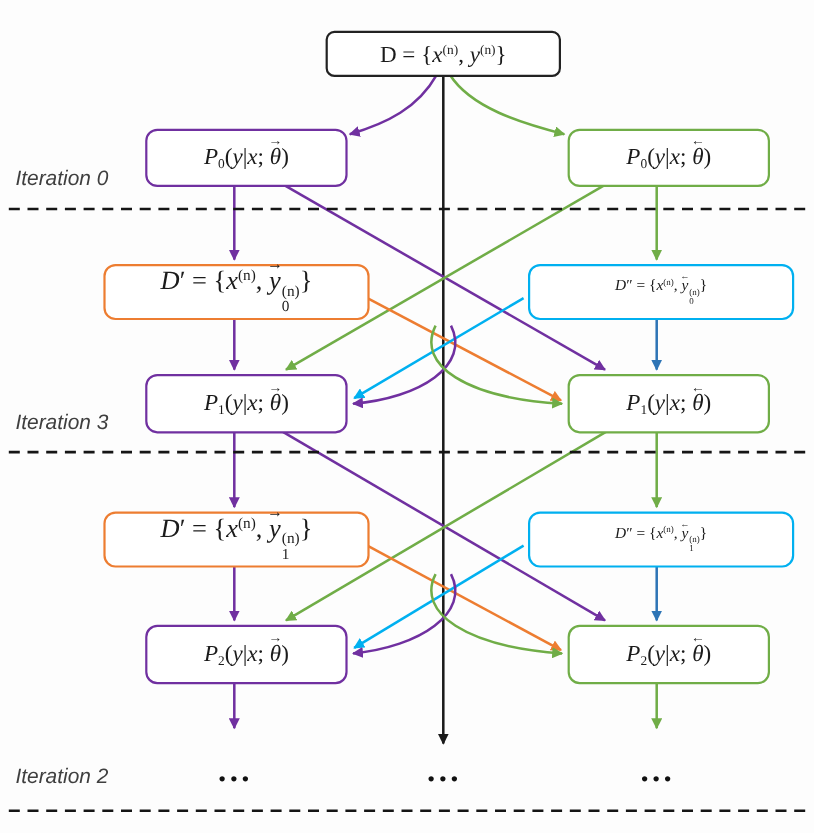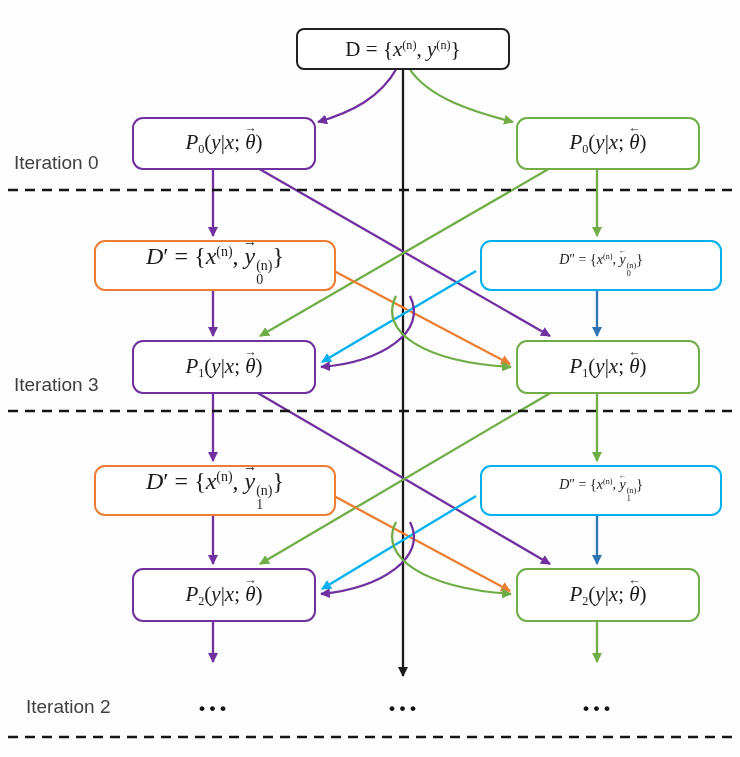--- a/index.html
+++ b/index.html
@@ -29,21 +29,21 @@
   .b-cyan{border-color:var(--c-cyan);font-size:14px;}
   .math .it{font-style:italic;}
   .math sup{font-size:0.58em;vertical-align:0.6em;}
   .math sub{font-size:0.58em;vertical-align:-0.3em;}
   .math .stack{display:inline-flex;flex-direction:column;align-items:flex-start;
        font-size:0.58em;line-height:1.05;vertical-align:-0.4em;margin-left:1px;}
   .math .vec{position:relative;display:inline-block;}
   .math .vec .ar{position:absolute;left:50%;top:-0.62em;transform:translateX(-50%);
        font-size:0.6em;line-height:1;font-style:normal;}
   .iter-label{position:absolute;font-family:"Liberation Sans",sans-serif;
-       font-size:19px;color:var(--c-label);}
+       font-size:19px;color:var(--c-label);font-style:italic;}
   .dots{position:absolute;width:60px;text-align:center;font-weight:bold;
        font-size:30px;letter-spacing:3px;color:#111;line-height:1;}
 </style>
 </head>
 <body>
 
 <div class="stage">
 
   <svg width="740" height="757" viewBox="0 0 740 757">
     <defs>
@@ -147,19 +147,19 @@
 
   <div class="box b-purple" style="left:132px;top:568px;width:180px;height:50px">
     <span class="math"><span class="it">P</span><sub>2</sub><span>(</span><span class="it">y</span><span>|</span><span class="it">x</span><span>; </span><span class="vec"><span class="ar">→</span><span class="it">θ</span></span><span>)</span></span>
   </div>
   <div class="box b-green" style="left:516px;top:568px;width:180px;height:50px">
     <span class="math"><span class="it">P</span><sub>2</sub><span>(</span><span class="it">y</span><span>|</span><span class="it">x</span><span>; </span><span class="vec"><span class="ar">←</span><span class="it">θ</span></span><span>)</span></span>
   </div>
 
   <div class="iter-label" style="left:14px;top:152px">Iteration 0</div>
   <div class="iter-label" style="left:14px;top:374px">Iteration 3</div>
-  <div class="iter-label" style="left:26px;top:696px">Iteration 2</div>
+  <div class="iter-label" style="left:14px;top:696px">Iteration 2</div>
 
   <div class="dots" style="left:184px;top:686px">...</div>
   <div class="dots" style="left:374px;top:686px">...</div>
   <div class="dots" style="left:568px;top:686px">...</div>
 
 </div>
 
 </body></html>

